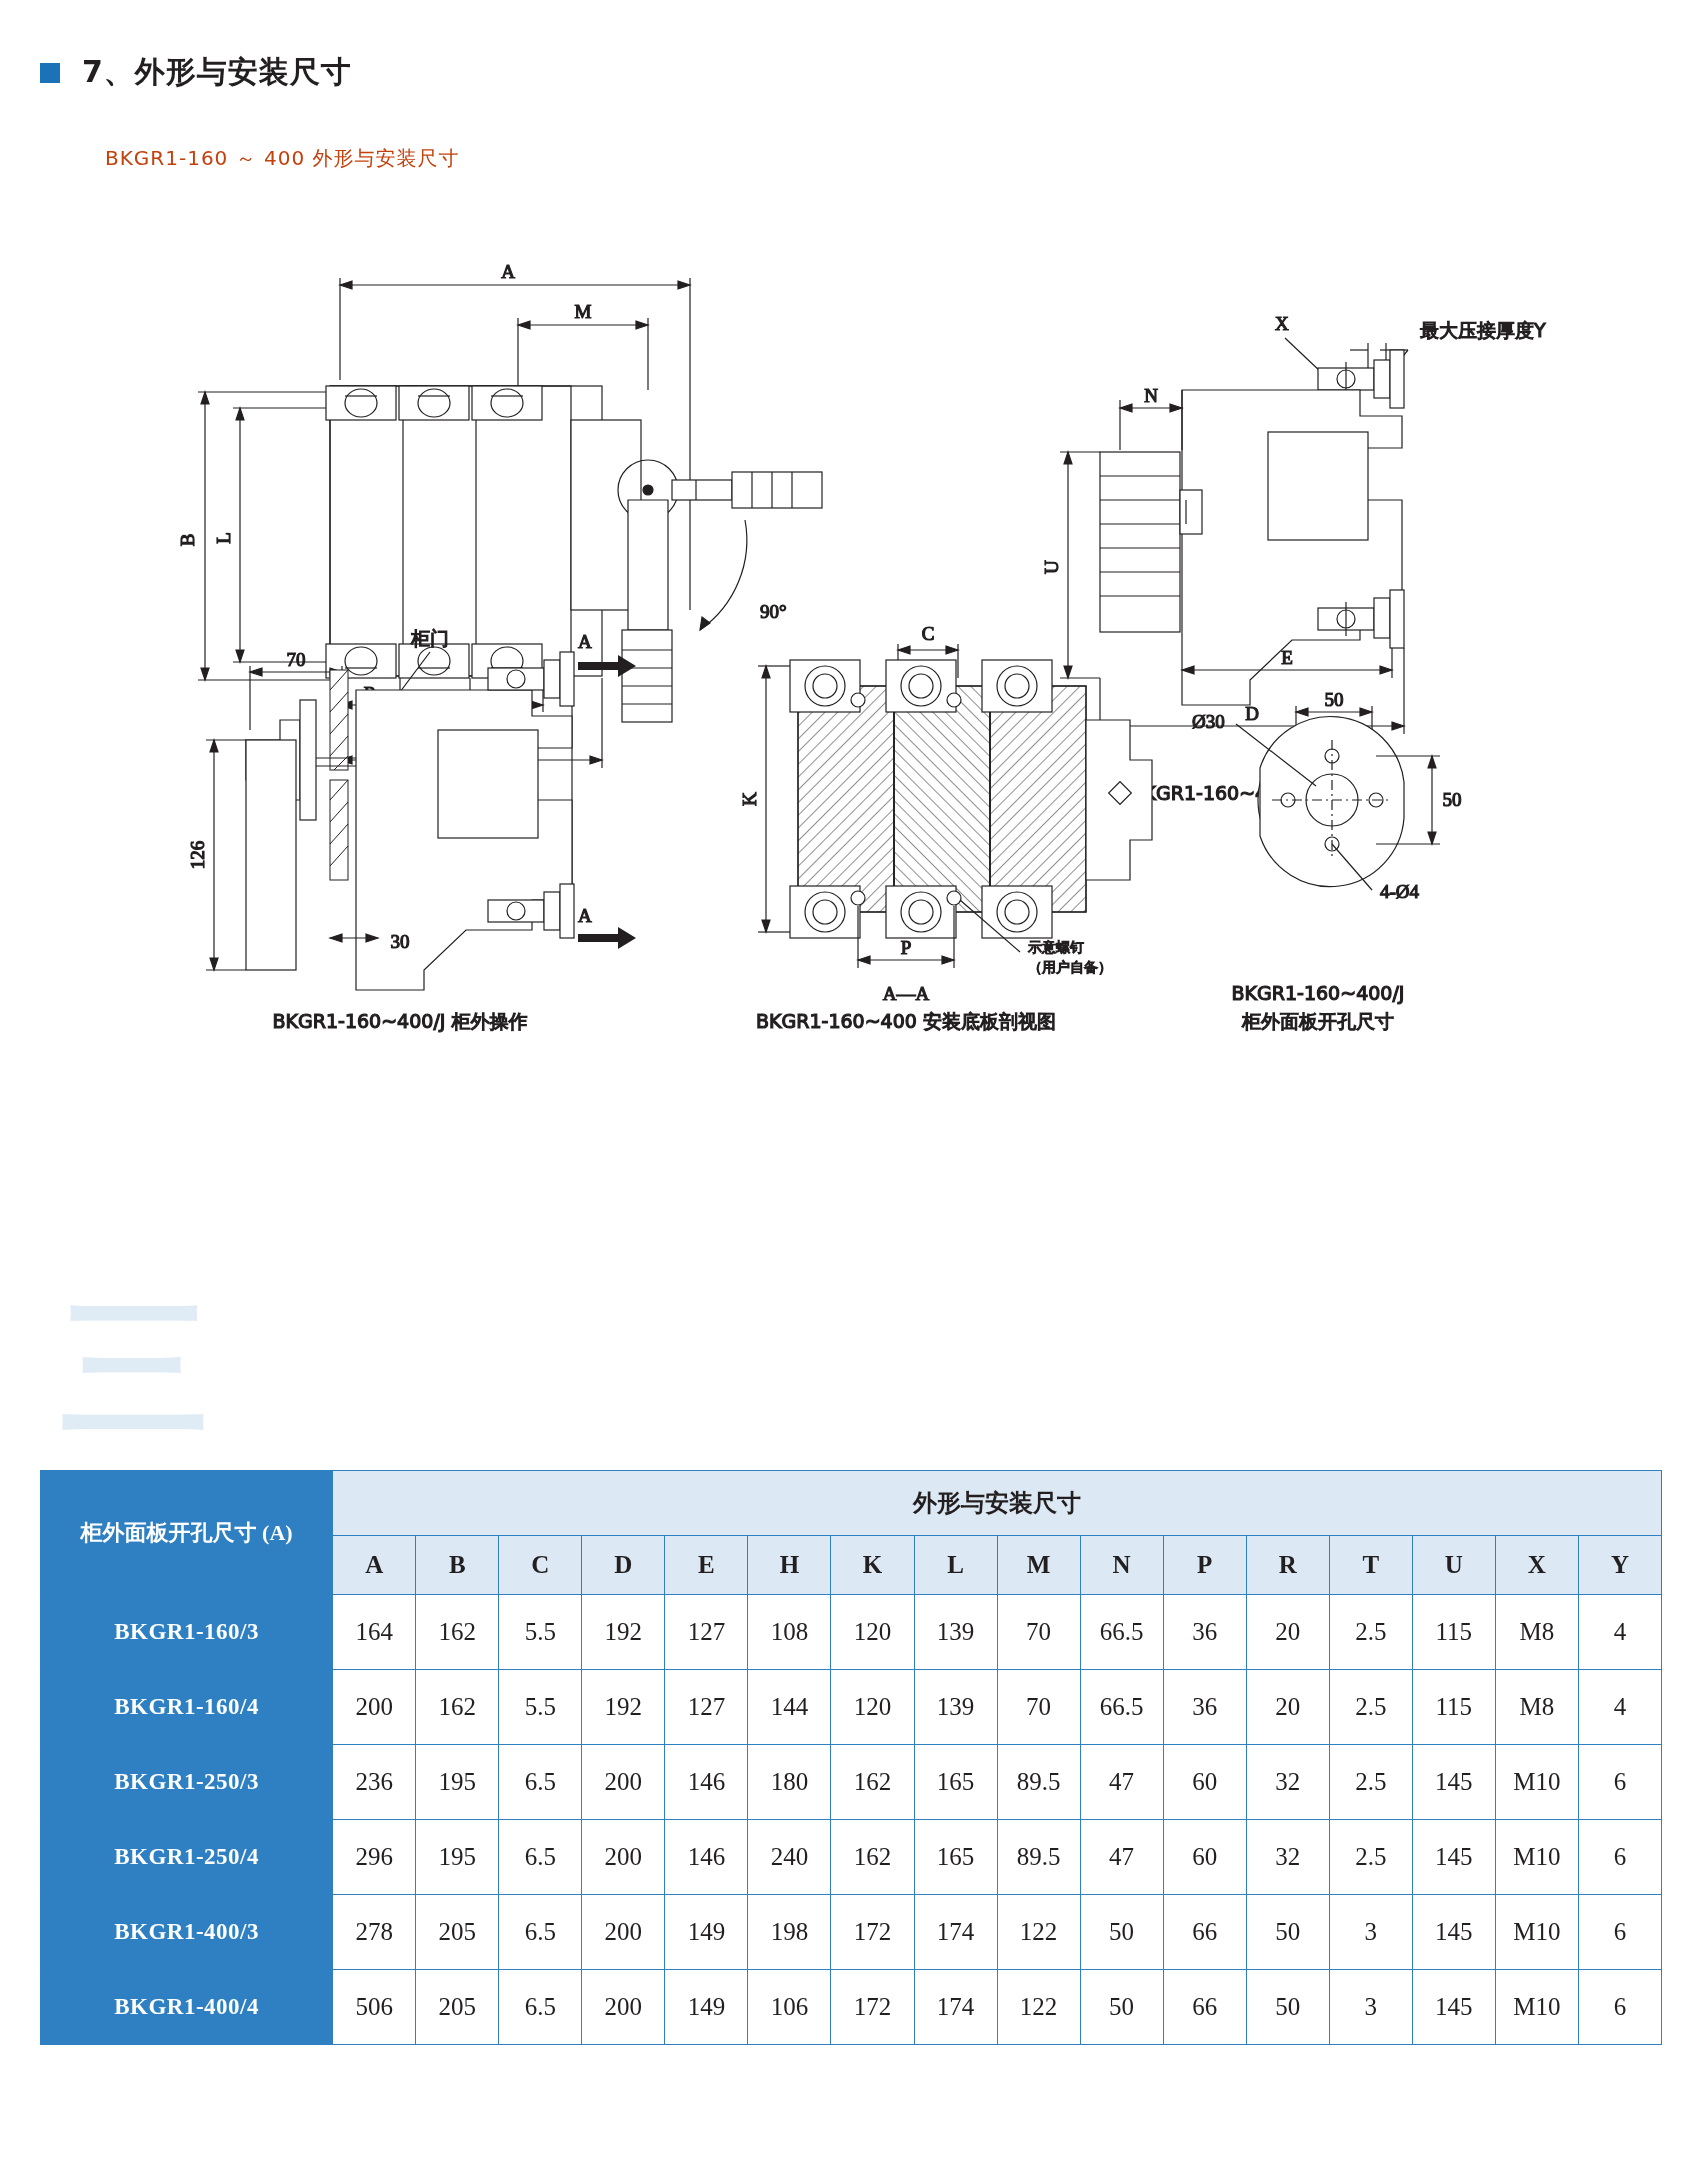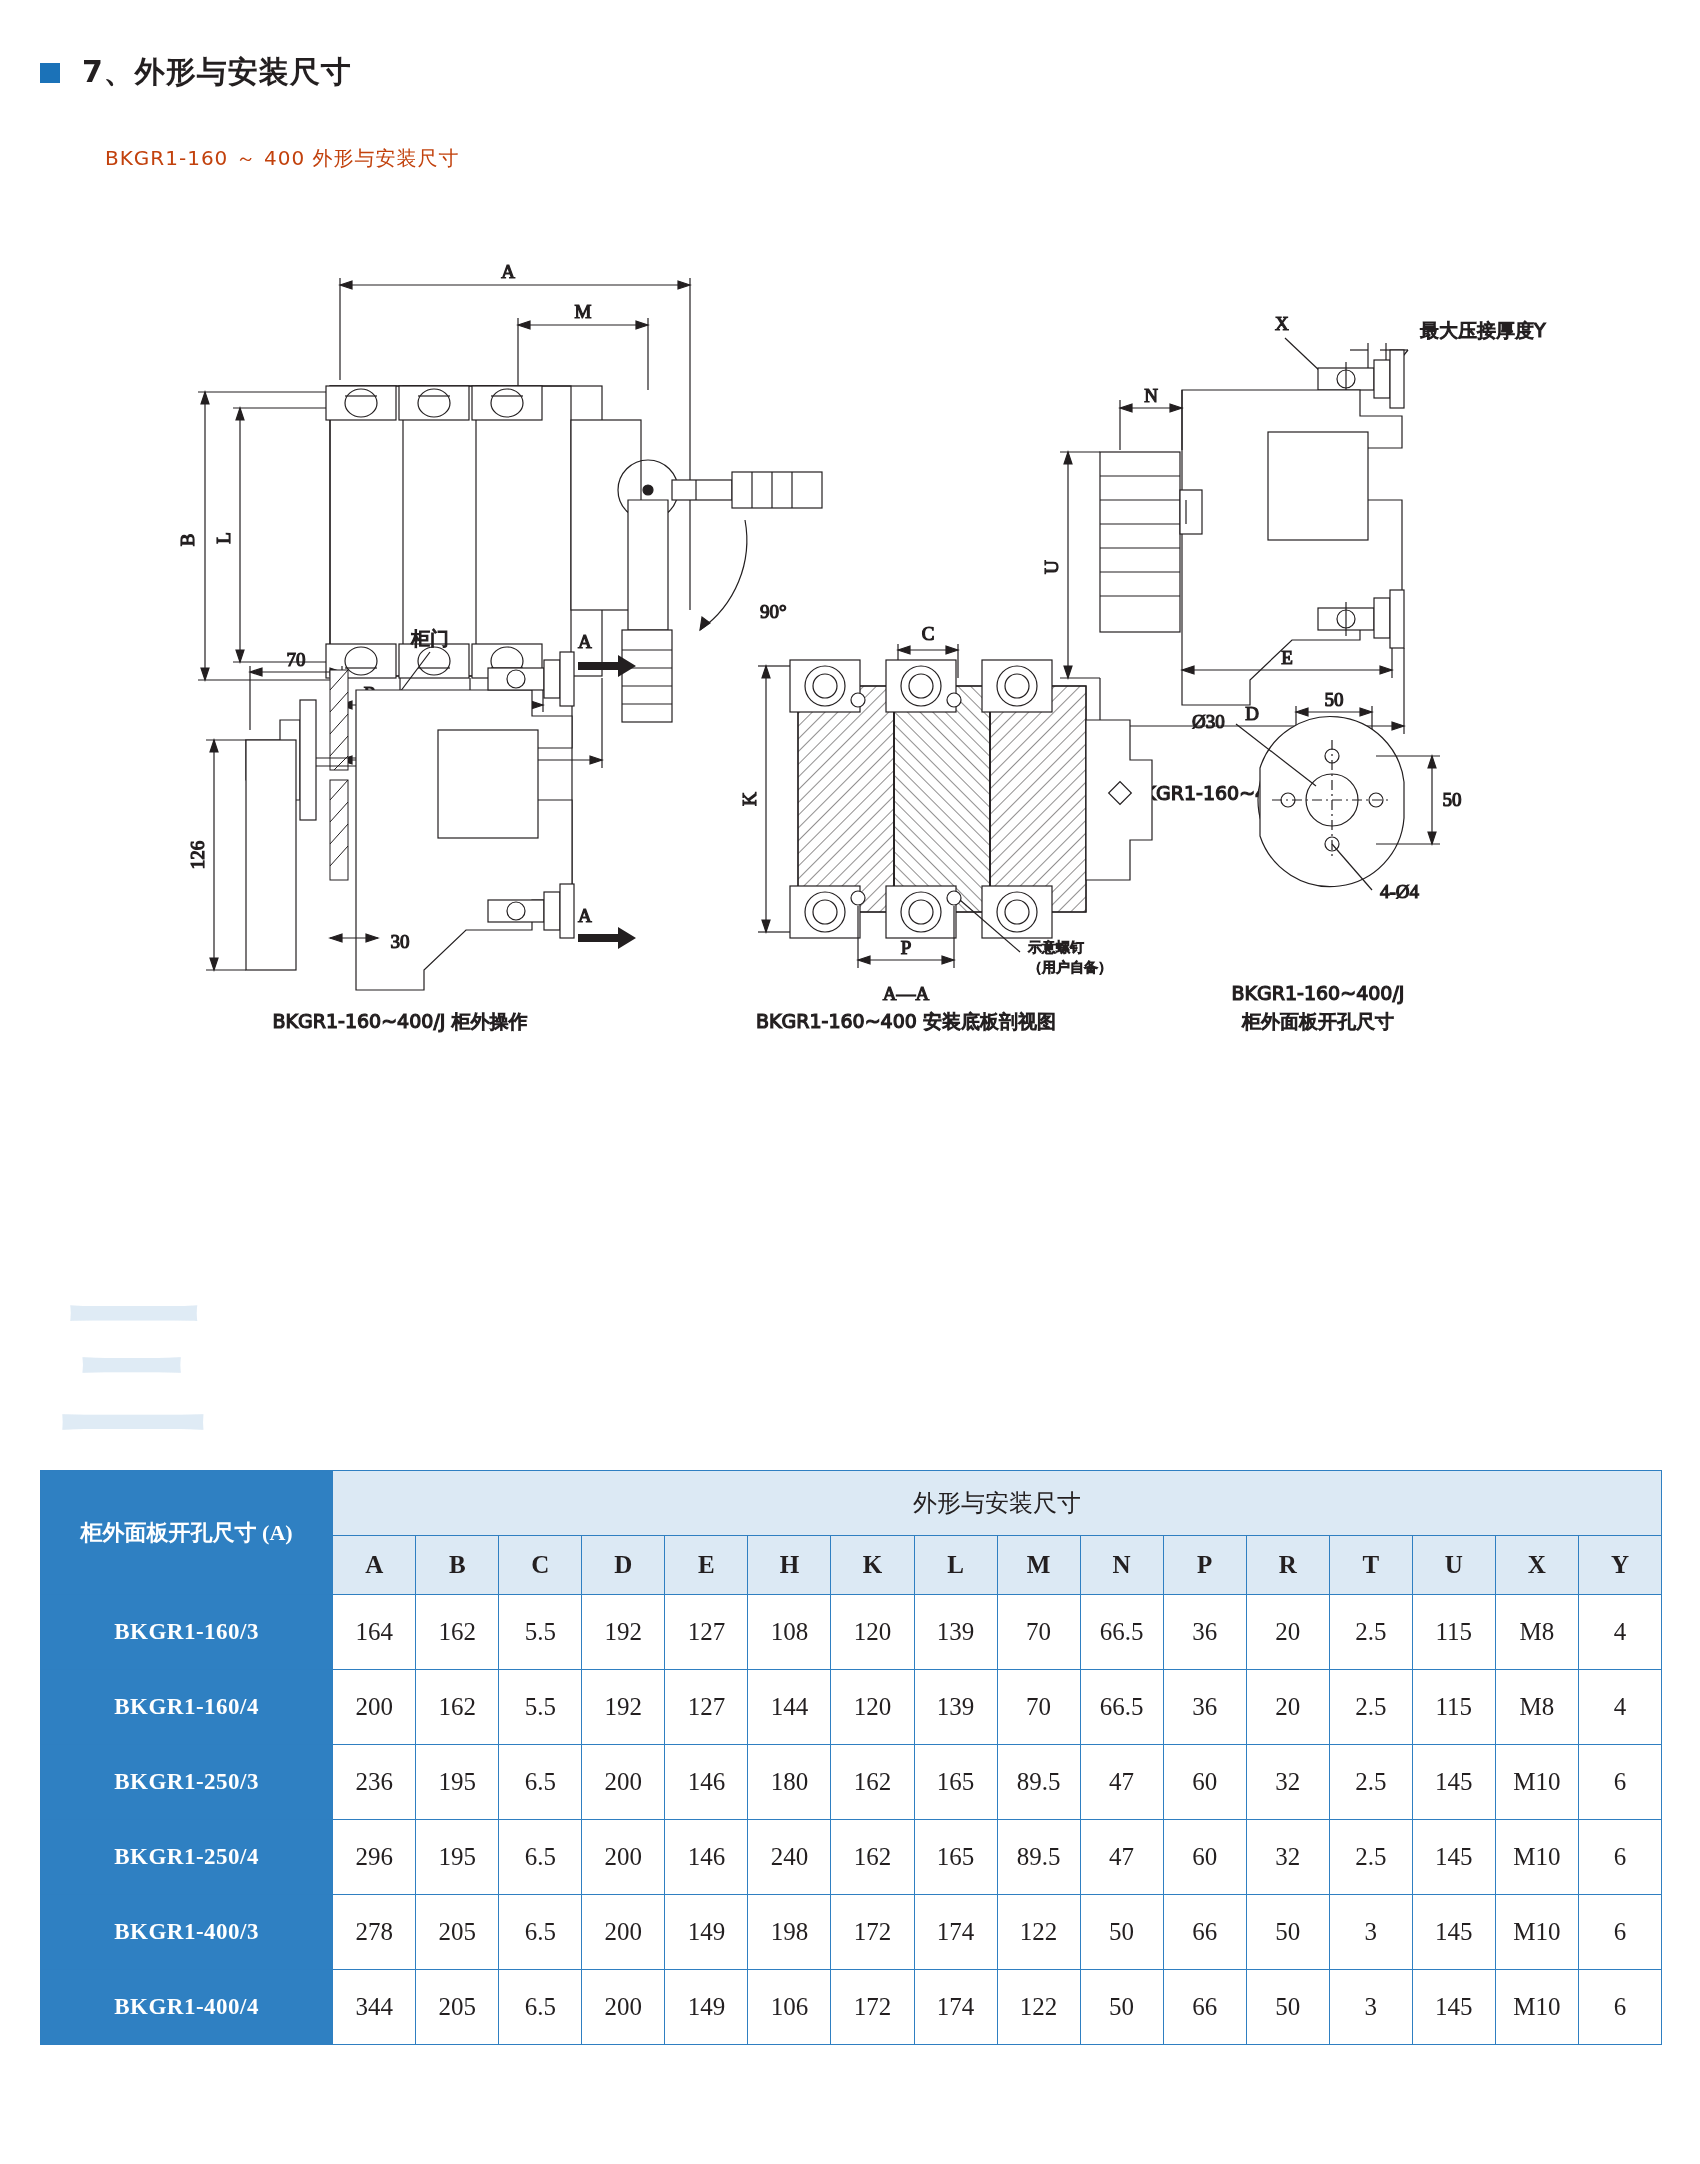--- a/index.html
+++ b/index.html
@@ -114,21 +114,21 @@
     font-family: "DejaVu Sans", sans-serif;
     font-weight: bold;
     font-size: 22px;
     width: 292px;
     padding: 6px 4px;
   }
   .hdr-top {
     background: #dce9f4;
     font-family: "DejaVu Sans", sans-serif;
     font-size: 24px;
-    font-weight: normal;
+    font-weight: bold;
     color: #231f20;
     height: 62px;
   }
   .hdr-letter {
     background: #dce9f4;
     font-size: 25px;
     height: 56px;
     color: #231f20;
   }
   .row-label {
@@ -661,21 +661,21 @@
         <td class="cell">50</td>
         <td class="cell">66</td>
         <td class="cell">50</td>
         <td class="cell">3</td>
         <td class="cell">145</td>
         <td class="cell">M10</td>
         <td class="cell">6</td>
       </tr>
       <tr>
         <td class="row-label">BKGR1-400/4</td>
-        <td class="cell">344</td>
+        <td class="cell">506</td>
         <td class="cell">205</td>
         <td class="cell">6.5</td>
         <td class="cell">200</td>
         <td class="cell">149</td>
         <td class="cell">106</td>
         <td class="cell">172</td>
         <td class="cell">174</td>
         <td class="cell">122</td>
         <td class="cell">50</td>
         <td class="cell">66</td>

